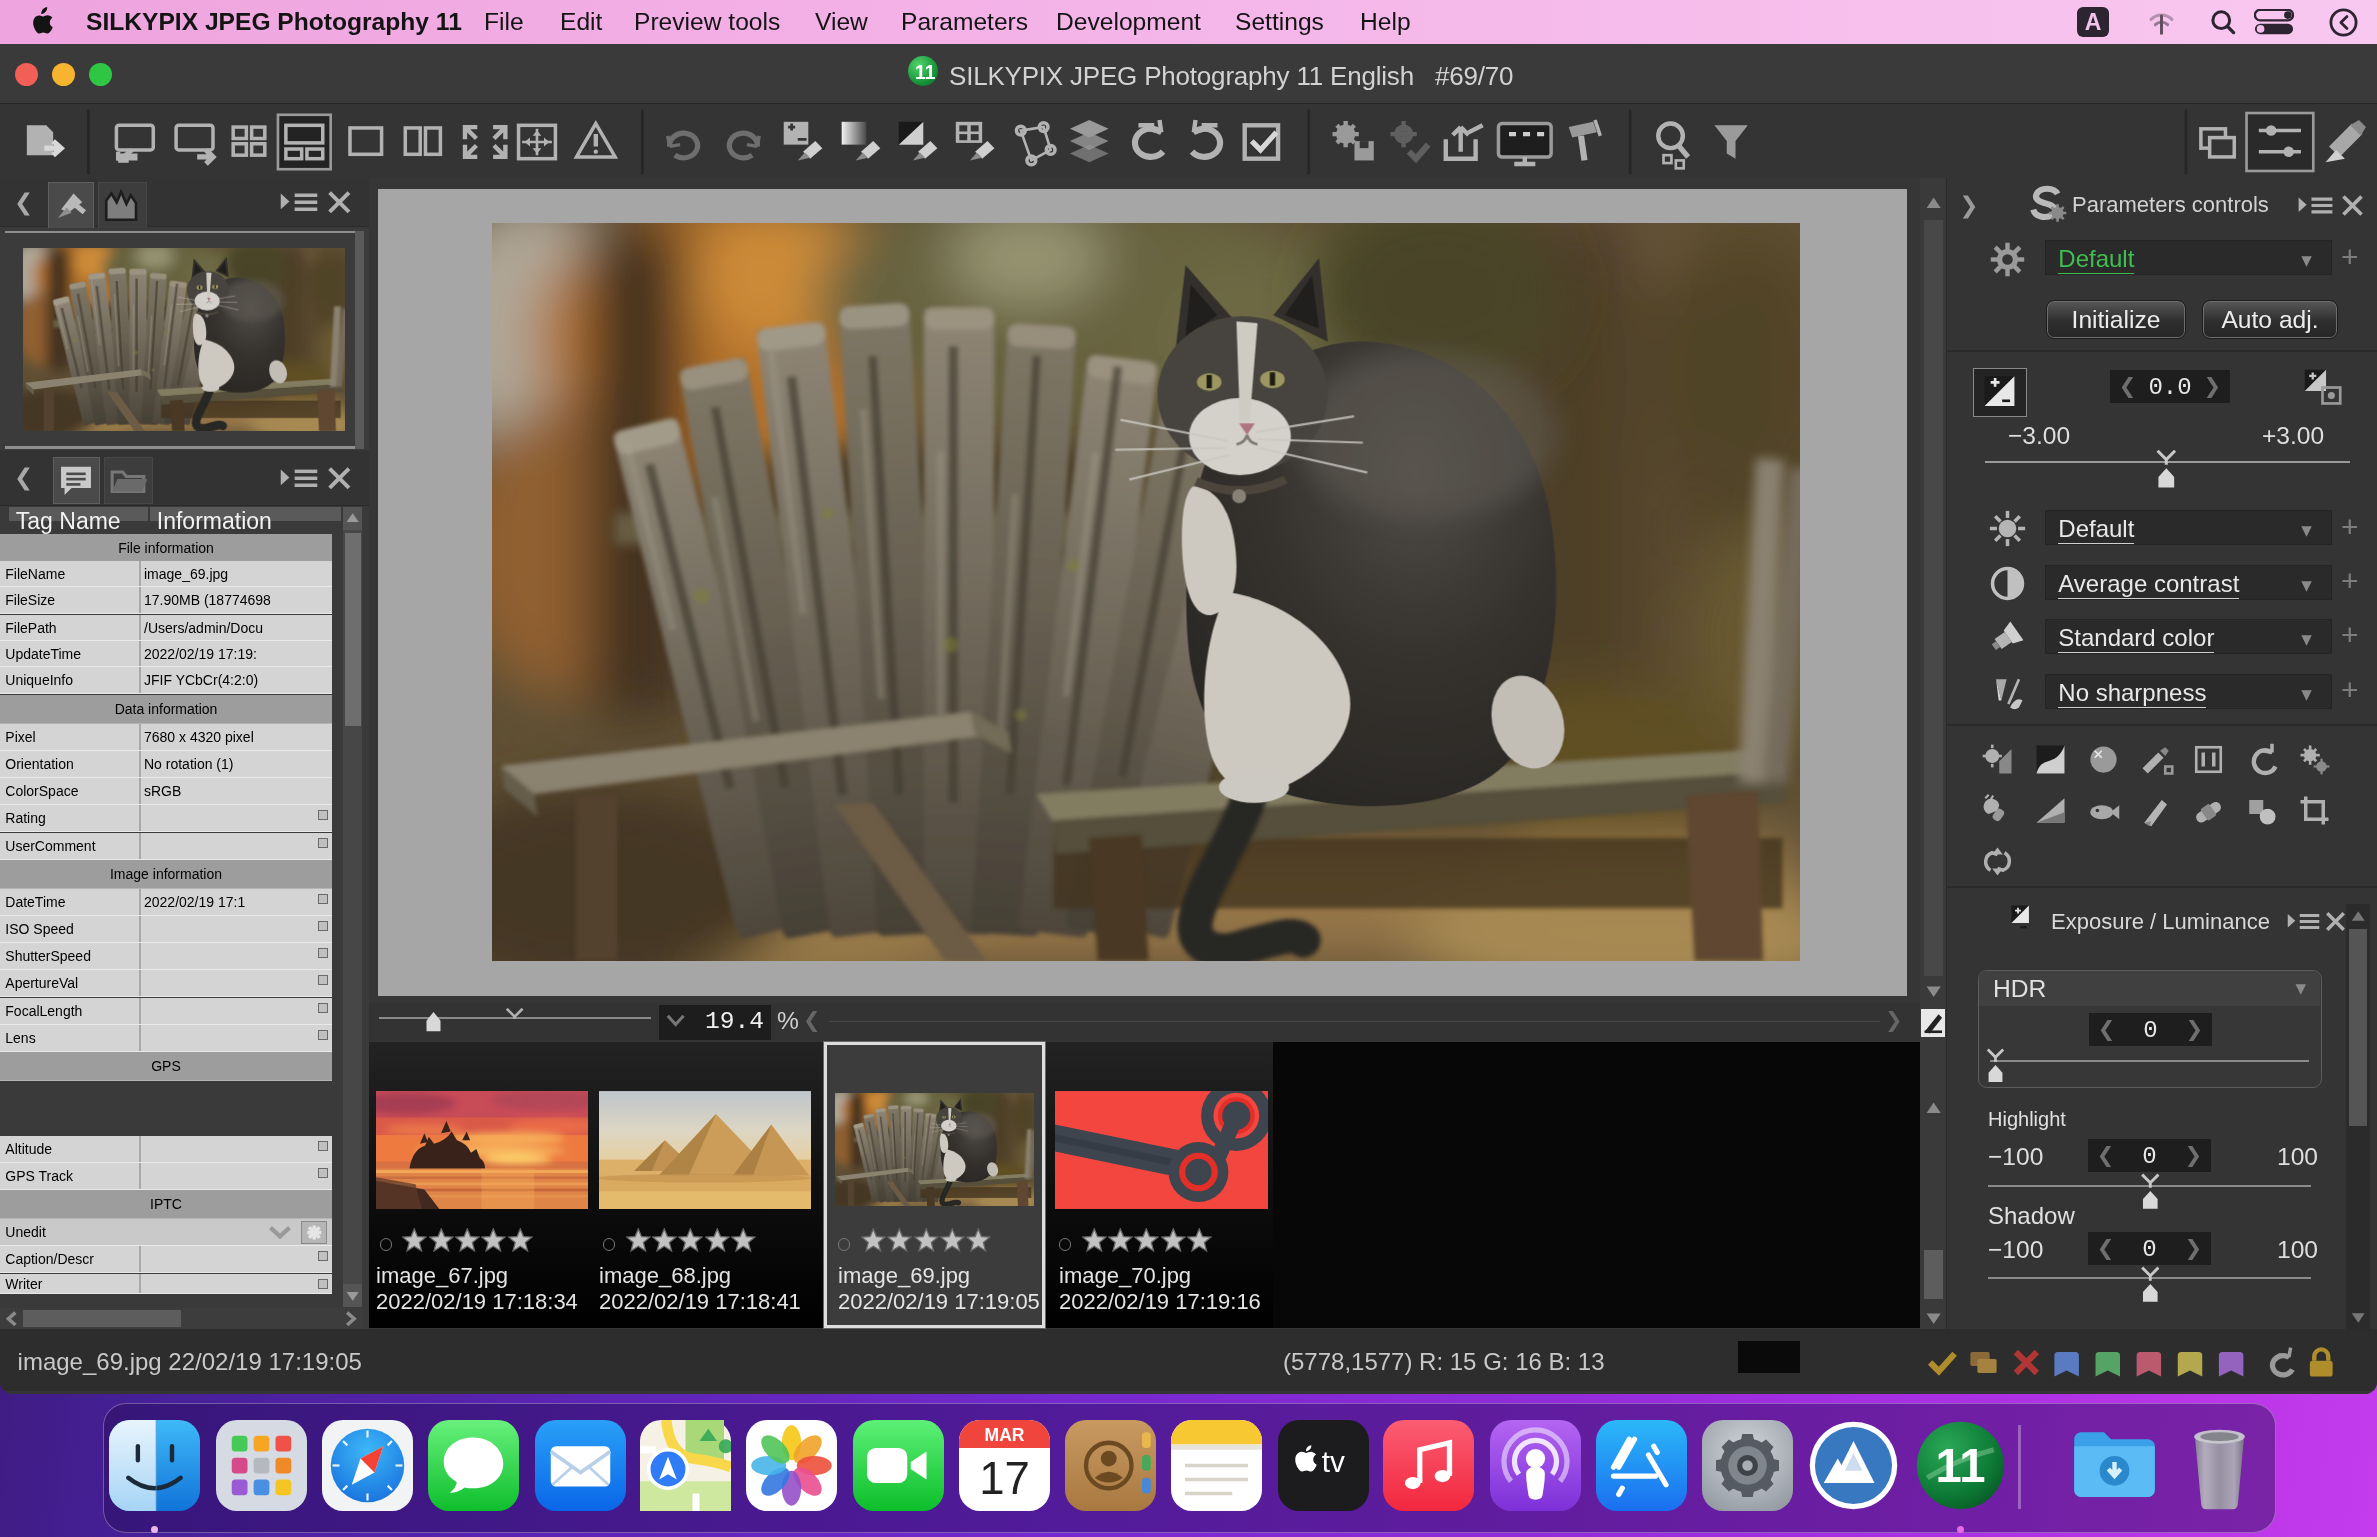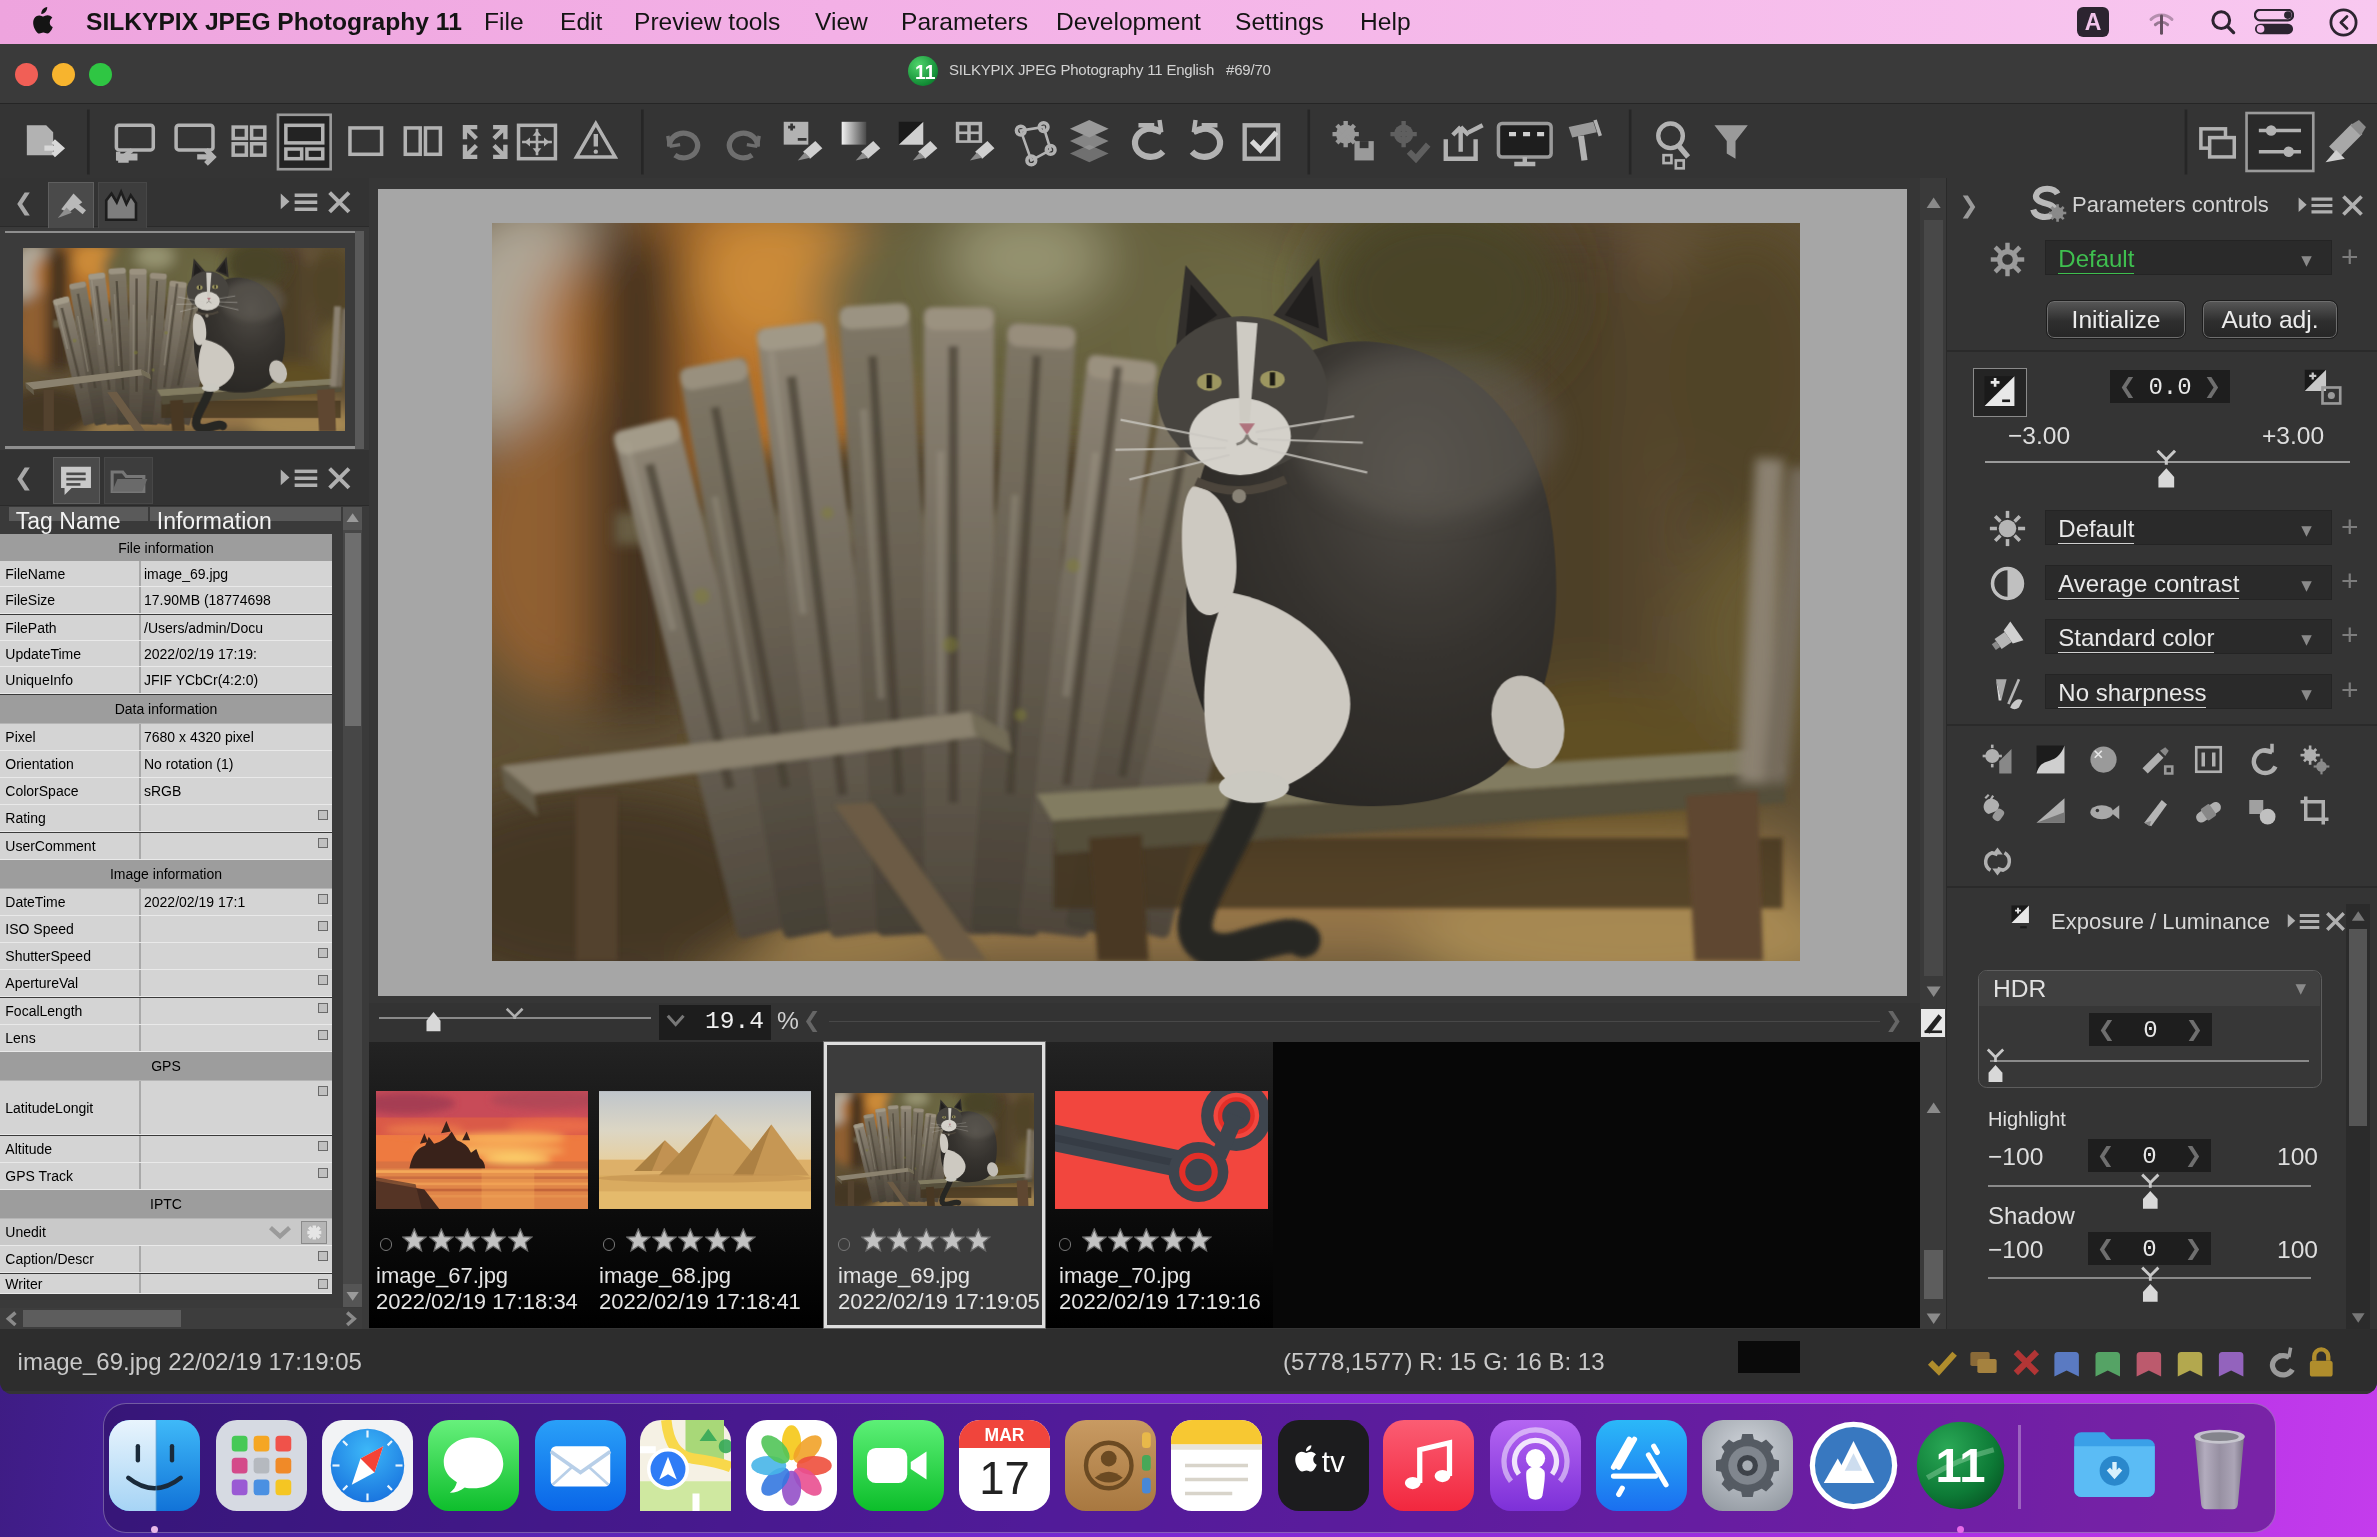--- a/index.html
+++ b/index.html
@@ -12,21 +12,21 @@
 #menubar { position:absolute; top:0; left:0; width:2377px; height:44px;
   background:linear-gradient(90deg,#eea4de 0%,#f3b0e6 35%,#f6bceb 70%,#f8c8f0 100%);
   color:#141414; font-size:26px; }
 #menubar .mi { position:absolute; top:8px; font-size:24.6px; }
 
 #window { position:absolute; top:44px; left:0; width:2377px; height:1350px; background:#343434;
   border-radius:0 0 12.3px 12.3px; overflow:hidden; }
 #titlebar { position:absolute; top:0; left:0; width:2377px; height:60px; background:#3a3a3a;
   border-bottom:1.8px solid #252525; }
 .tl { position:absolute; top:18.5px; width:23px; height:23px; border-radius:50%; }
-#titletext { position:absolute; top:16.7px; left:949px; color:#d2d2d2; font-size:15px; font-weight:500; letter-spacing:-0.2px;}
+#titletext { position:absolute; top:16.7px; left:949px; color:#d2d2d2; font-size:26px; font-weight:500; letter-spacing:-0.2px;}
 #toolbar { position:absolute; top:62px; left:0; width:2377px; height:74px; background:#343434;
   border-bottom:1.8px solid #232323; }
 
 #leftpanel { position:absolute; top:134px; left:0; width:369px; height:1151px; background:#3a3a3a; }
 .trow { position:absolute; left:0; width:332px; background:#d4d4d4; border-bottom:1.8px solid #e9e9e9; }
 .trow .c1 { position:absolute; left:5.3px; top:50%; transform:translateY(-50%); white-space:nowrap; }
 .trow .c2 { position:absolute; left:144px; top:50%; transform:translateY(-50%); white-space:nowrap; overflow:hidden; width:188px;}
 .trow .cd { position:absolute; left:139px; top:0; bottom:0; width:1.8px; background:#a9a9a9; }
 .tsec { position:absolute; left:0; width:332px; background:#9d9d9d; text-align:center; border-bottom:1.8px solid #b5b5b5;}
 .tsec span { position:absolute; left:0; right:0; top:50%; transform:translateY(-50%); }
@@ -755,25 +755,20 @@
           <div class="sqbtn"></div>
   </div>
   <div class="trow" style="top:847px;height:27px;">
     <span class="c1">Lens</span>
           <div class="cd"></div>
           <div class="sqbtn"></div>
   </div>
   <div class="tsec" style="top:874px;height:29px;">
           <span>GPS</span>
         </div>
-  <div class="trow" style="top:903px;height:54px;">
-    <span class="c1">LatitudeLongit</span>
-          <div class="cd"></div>
-          <div class="sqbtn"></div>
-  </div>
   <div class="trow" style="top:958px;height:27px;">
     <span class="c1">Altitude</span>
           <div class="cd"></div>
           <div class="sqbtn"></div>
   </div>
   <div class="trow" style="top:985px;height:27px;">
     <span class="c1">GPS Track</span>
           <div class="cd"></div>
           <div class="sqbtn"></div>
   </div>

